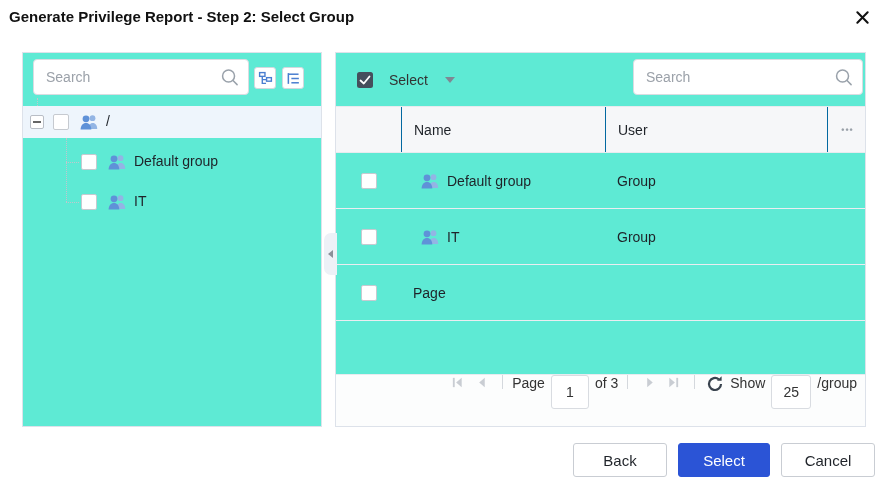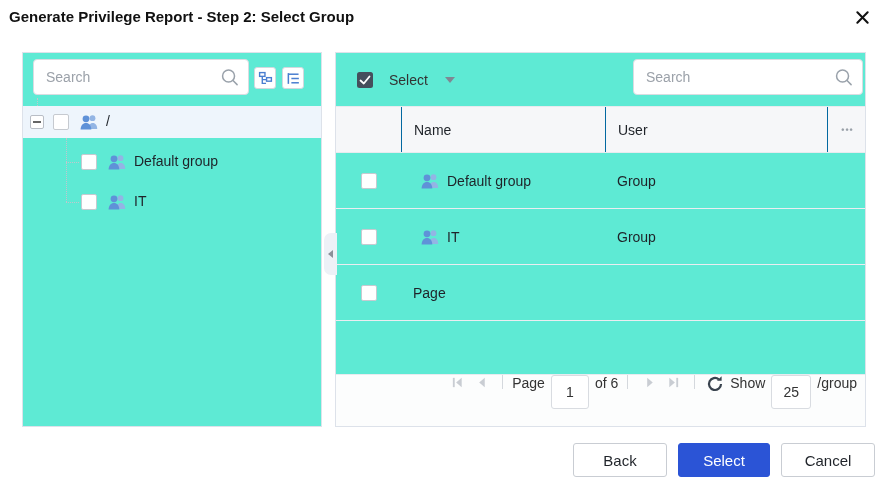--- a/index.html
+++ b/index.html
@@ -232,21 +232,21 @@
           </svg>
       </span>
       <span class="pg-ico">
         <svg width="13" height="13" viewBox="0 0 14 14">
             <path d="M10.5 2 L4.5 7 L10.5 12z" fill="#c9cdd3"></path>
           </svg>
       </span>
       <span class="pg-sep"></span>
       <span>Page</span>
       <input class="pg-input" value="1" style="">
-      <span>of 6</span>
+      <span>of 3</span>
       <span class="pg-sep"></span>
       <span class="pg-ico">
         <svg width="13" height="13" viewBox="0 0 14 14">
             <path d="M4.5 2 L10.5 7 L4.5 12z" fill="#c9cdd3"></path>
           </svg>
       </span>
       <span class="pg-ico">
         <svg width="13" height="13" viewBox="0 0 14 14">
             <path d="M2.5 2 L8.5 7 L2.5 12z" fill="#c9cdd3"></path>
             <path d="M11 2v10" stroke="#c9cdd3" stroke-width="2"></path>

